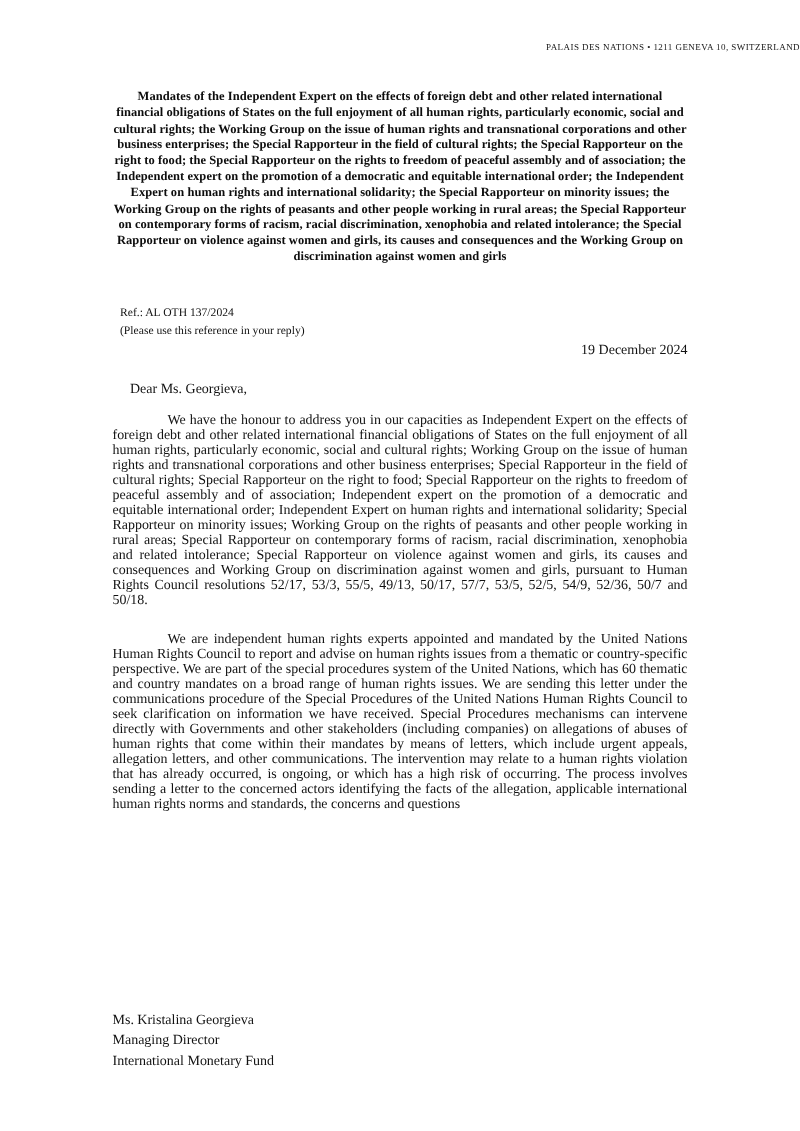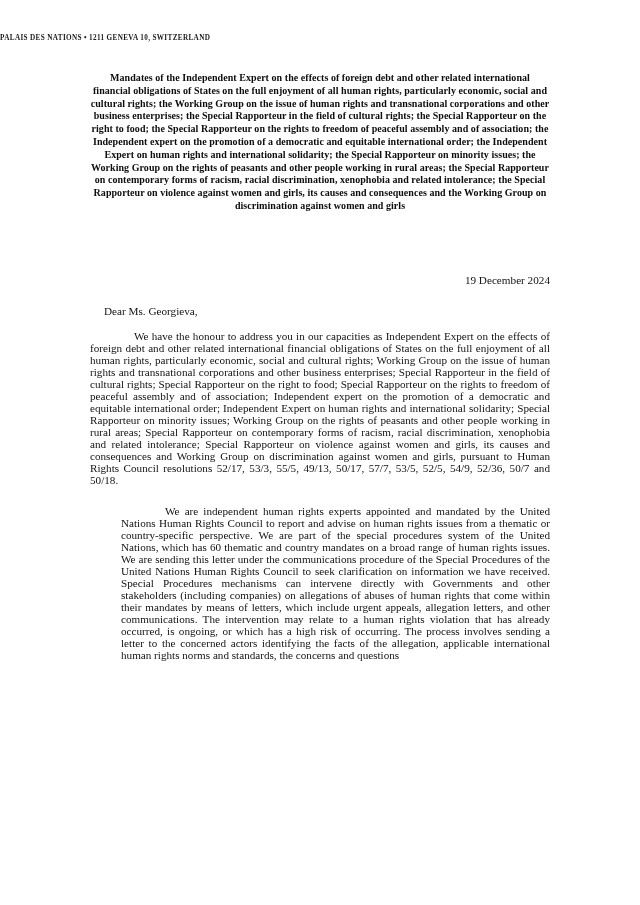--- a/index.html
+++ b/index.html
@@ -23,24 +23,24 @@
     box-sizing: border-box;
     overflow: hidden;
   }
 
   
   .letterhead {
     position: absolute;
     top: 34px;
     left: 0;
     right: 0;
-    text-align: left;
+    text-align: right;
     font-size: 7.2px;
     letter-spacing: 0.35px;
-    font-weight: bold;
+    font-weight: normal;
     color: #1a1a1a;
     font-family: "Liberation Serif", "DejaVu Serif", serif;
   }
 
   
   .mandate-block {
     position: absolute;
     top: 72px;
     left: 90px;
     width: 460px;
@@ -93,21 +93,21 @@
     color: #121212;
   }
   .body-text p {
     margin: 0 0 19px 0;
     text-indent: 44px;
     text-align: justify;
     -moz-text-align-last: left;
     text-align-last: left;
     hyphens: none;
   }
-  .body-text p:last-child { margin-bottom: 0; margin-left: 31px; }
+  .body-text p:last-child { margin-bottom: 0; }
 
   
   .addressee {
     position: absolute;
     top: 808px;
     left: 90px;
     font-size: 11.2px;
     line-height: 16.4px;
     color: #121212;
   }
@@ -115,24 +115,33 @@
 </style>
 </head>
 <body>
 
 <div class="page">
 
   <div class="letterhead">PALAIS DES NATIONS • 1211 GENEVA 10, SWITZERLAND</div>
 
   <div class="mandate-block">Mandates of the Independent Expert on the effects of foreign debt and other related international financial obligations of States on the full enjoyment of all human rights, particularly economic, social and cultural rights; the Working Group on the issue of human rights and transnational corporations and other business enterprises; the Special Rapporteur in the field of cultural rights; the Special Rapporteur on the right to food; the Special Rapporteur on the rights to freedom of peaceful assembly and of association; the Independent expert on the promotion of a democratic and equitable international order; the Independent Expert on human rights and international solidarity; the Special Rapporteur on minority issues; the Working Group on the rights of peasants and other people working in rural areas; the Special Rapporteur on contemporary forms of racism, racial discrimination, xenophobia and related intolerance; the Special Rapporteur on violence against women and girls, its causes and consequences and the Working Group on discrimination against women and girls</div>
 
+  <div class="reference">
+    <div class="ref-line">Ref.: AL OTH 137/2024</div>
+    <div class="ref-line">(Please use this reference in your reply)</div>
+  </div>
 
   <div class="date-line">19 December 2024</div>
 
   <div class="salutation">Dear Ms. Georgieva,</div>
 
   <div class="body-text">
     <p>We have the honour to address you in our capacities as Independent Expert on the effects of foreign debt and other related international financial obligations of States on the full enjoyment of all human rights, particularly economic, social and cultural rights; Working Group on the issue of human rights and transnational corporations and other business enterprises; Special Rapporteur in the field of cultural rights; Special Rapporteur on the right to food; Special Rapporteur on the rights to freedom of peaceful assembly and of association; Independent expert on the promotion of a democratic and equitable international order; Independent Expert on human rights and international solidarity; Special Rapporteur on minority issues; Working Group on the rights of peasants and other people working in rural areas; Special Rapporteur on contemporary forms of racism, racial discrimination, xenophobia and related intolerance; Special Rapporteur on violence against women and girls, its causes and consequences and Working Group on discrimination against women and girls, pursuant to Human Rights Council resolutions 52/17, 53/3, 55/5, 49/13, 50/17, 57/7, 53/5, 52/5, 54/9, 52/36, 50/7 and 50/18.</p>
     <p>We are independent human rights experts appointed and mandated by the United Nations Human Rights Council to report and advise on human rights issues from a thematic or country-specific perspective. We are part of the special procedures system of the United Nations, which has 60 thematic and country mandates on a broad range of human rights issues. We are sending this letter under the communications procedure of the Special Procedures of the United Nations Human Rights Council to seek clarification on information we have received. Special Procedures mechanisms can intervene directly with Governments and other stakeholders (including companies) on allegations of abuses of human rights that come within their mandates by means of letters, which include urgent appeals, allegation letters, and other communications. The intervention may relate to a human rights violation that has already occurred, is ongoing, or which has a high risk of occurring. The process involves sending a letter to the concerned actors identifying the facts of the allegation, applicable international human rights norms and standards, the concerns and questions</p>
   </div>
 
+  <div class="addressee">
+    <div>Ms. Kristalina Georgieva</div>
+    <div>Managing Director</div>
+    <div>International Monetary Fund</div>
+  </div>
 
 </div>
 
 </body></html>

